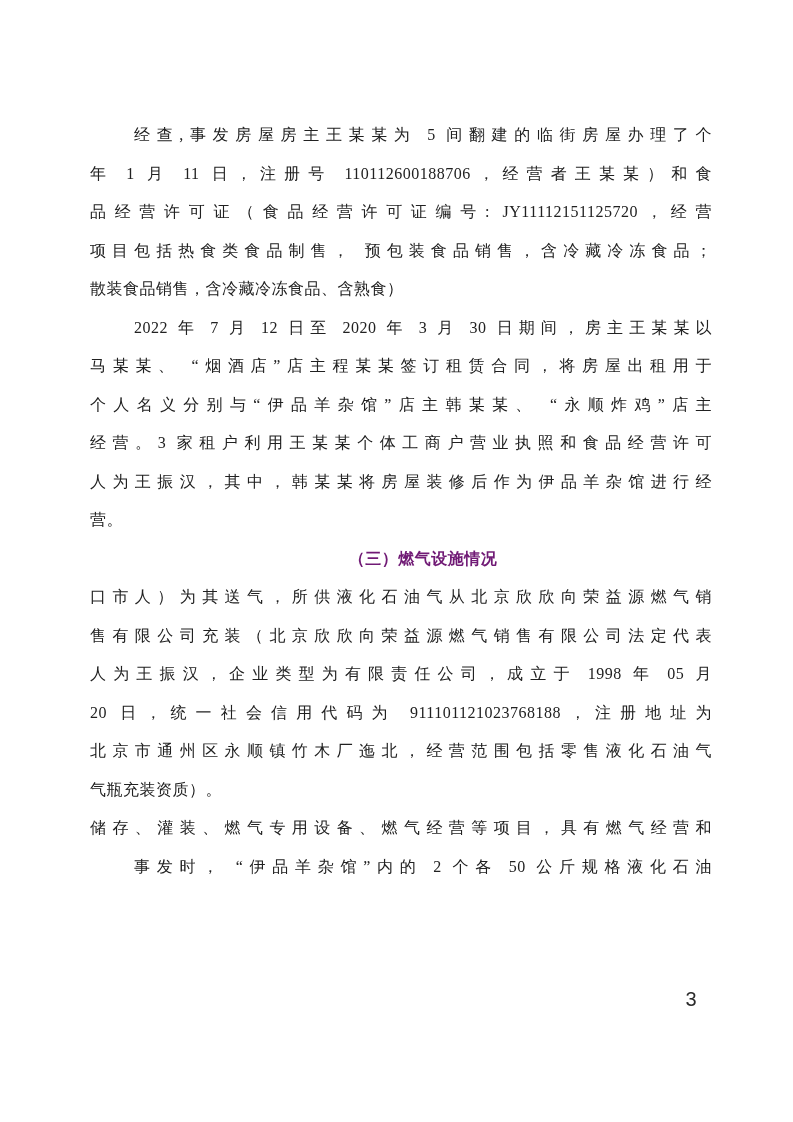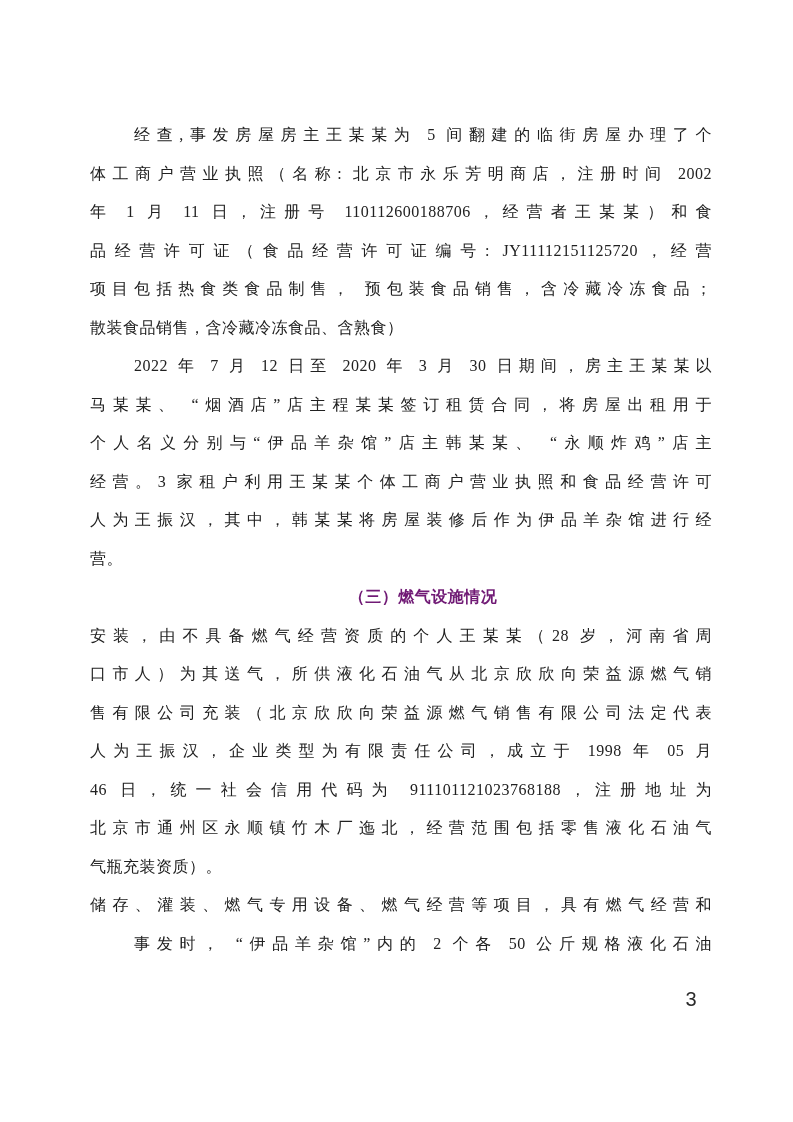--- a/index.html
+++ b/index.html
@@ -56,40 +56,38 @@
     color: #2a2a2a;
   }
 </style>
 </head>
 <body>
 
 <div class="page">
   <div class="text-block">
 
     <div class="ln fj ind">经查,事发房屋房主王某某为 5 间翻建的临街房屋办理了个</div>
-    <div class="ln fj">体工商户营业执照（名称: 北京市永乐芳明商店，注册时间 2002</div>
     <div class="ln fj">年 1 月 11 日，注册号 110112600188706，经营者王某某）和食</div>
     <div class="ln fj">品经营许可证（食品经营许可证编号: JY11112151125720，经营</div>
     <div class="ln fj">项目包括热食类食品制售， 预包装食品销售，含冷藏冷冻食品；</div>
     <div class="ln">散装食品销售，含冷藏冷冻食品、含熟食）</div>
 
     <div class="ln fj ind">2022 年 7 月 12 日至 2020 年 3 月 30 日期间，房主王某某以</div>
     <div class="ln fj">马某某、 “烟酒店”店主程某某签订租赁合同，将房屋出租用于</div>
     <div class="ln fj">个人名义分别与“伊品羊杂馆”店主韩某某、 “永顺炸鸡”店主</div>
     <div class="ln fj">经营。3 家租户利用王某某个体工商户营业执照和食品经营许可</div>
     <div class="ln fj">人为王振汉，其中，韩某某将房屋装修后作为伊品羊杂馆进行经</div>
     <div class="ln">营。</div>
 
     <div class="ln hd ind">（三）燃气设施情况</div>
 
-    <div class="ln fj">安装，由不具备燃气经营资质的个人王某某（28 岁，河南省周</div>
     <div class="ln fj">口市人）为其送气，所供液化石油气从北京欣欣向荣益源燃气销</div>
     <div class="ln fj">售有限公司充装（北京欣欣向荣益源燃气销售有限公司法定代表</div>
     <div class="ln fj">人为王振汉，企业类型为有限责任公司，成立于 1998 年 05 月</div>
-    <div class="ln fj">46 日，统一社会信用代码为 911101121023768188，注册地址为</div>
+    <div class="ln fj">20 日，统一社会信用代码为 911101121023768188，注册地址为</div>
     <div class="ln fj">北京市通州区永顺镇竹木厂迤北，经营范围包括零售液化石油气</div>
     <div class="ln">气瓶充装资质）。</div>
     <div class="ln fj">储存、灌装、燃气专用设备、燃气经营等项目，具有燃气经营和</div>
 
     <div class="ln fj ind">事发时， “伊品羊杂馆”内的 2 个各 50 公斤规格液化石油</div>
 
   </div>
 
   <div class="page-number">3</div>
 </div>

